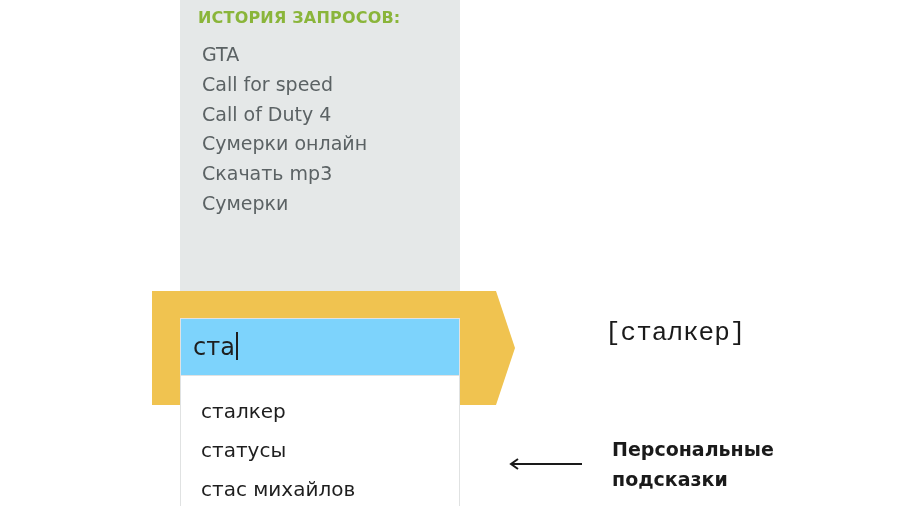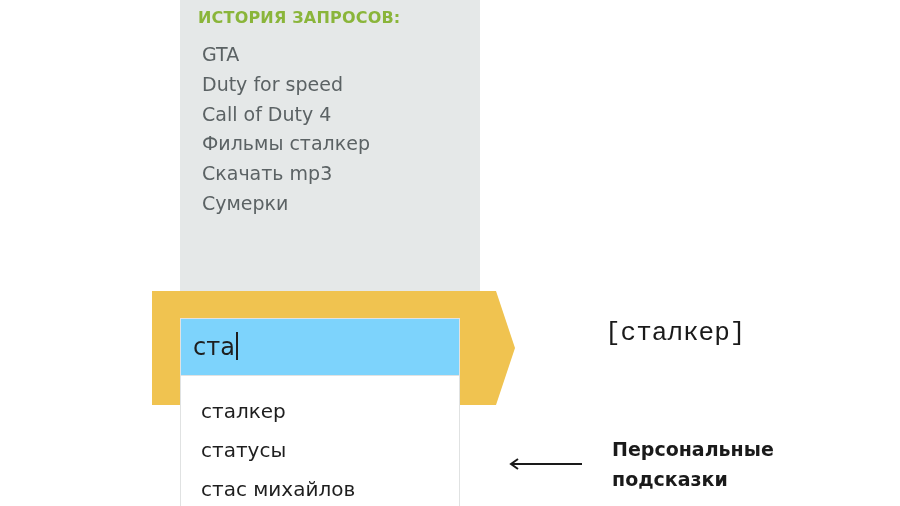--- a/index.html
+++ b/index.html
@@ -4,21 +4,20 @@
 <style>
   html, body { margin: 0; padding: 0; }
   body {
     width: 900px; height: 506px; position: relative; overflow: hidden;
     background: #ffffff;
     font-family: "DejaVu Sans", "Liberation Sans", sans-serif;
   }
   .history {
     position: absolute; left: 180px; top: 0; width: 280px; height: 292px;
     background: #e5e8e8;
-    padding-left: 20px;
   }
   .history-title {
     position: absolute; left: 18px; top: 8px;
     color: #8ab53a; font-weight: bold; font-size: 16px; letter-spacing: 0.2px;
   }
   .history-list { position: absolute; left: 18px; top: 36px; margin: 4px; padding: 0; list-style: none; }
   .history-list li {
     color: #5b6264; font-size: 19px; line-height: 29.8px; height: 29.8px; white-space: nowrap;
   }
   .yellow-shape { position: absolute; left: 0; top: 0; width: 900px; height: 506px; }
@@ -49,23 +48,23 @@
     font-size: 19px; line-height: 30px; color: #1a1a1a; font-weight: bold;
   }
 </style>
 </head>
 <body>
 
 <div class="history">
   <div class="history-title">ИСТОРИЯ ЗАПРОСОВ:</div>
   <ul class="history-list">
     <li>GTA</li>
-    <li>Duty for speed</li>
+    <li>Call for speed</li>
     <li>Call of Duty 4</li>
-    <li>Фильмы сталкер</li>
+    <li>Сумерки онлайн</li>
     <li>Скачать mp3</li>
     <li>Сумерки</li>
   </ul>
 </div>
 
 <svg class="yellow-shape" viewBox="0 0 900 506">
   <polygon points="152,291 496,291 515,348 496,405 152,405" fill="#f0c350"></polygon>
 </svg>
 
 <div class="search-input">

